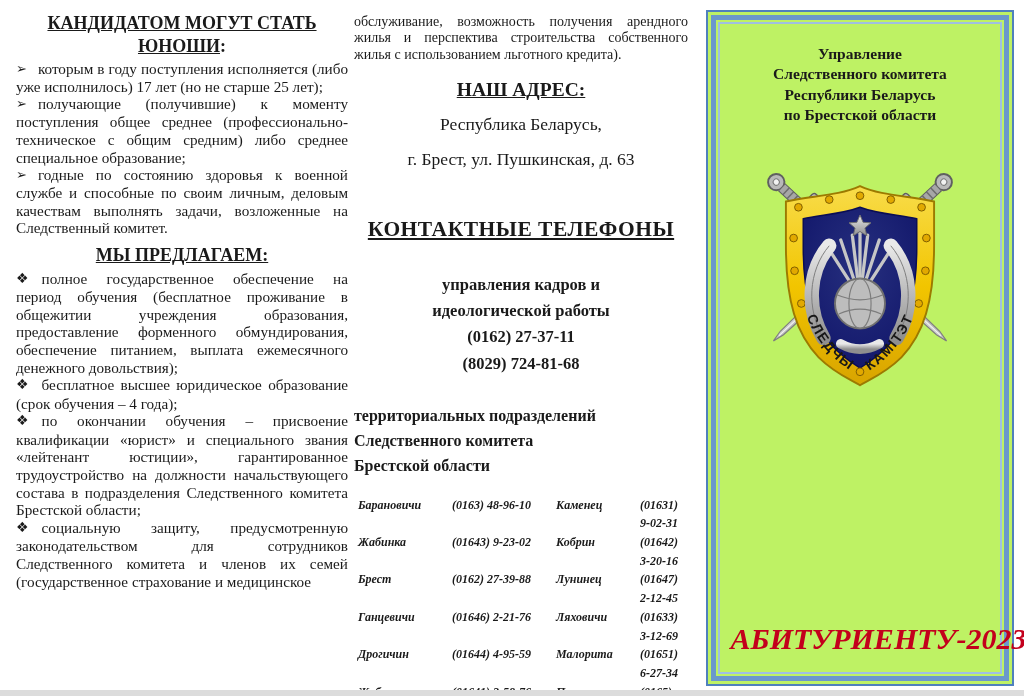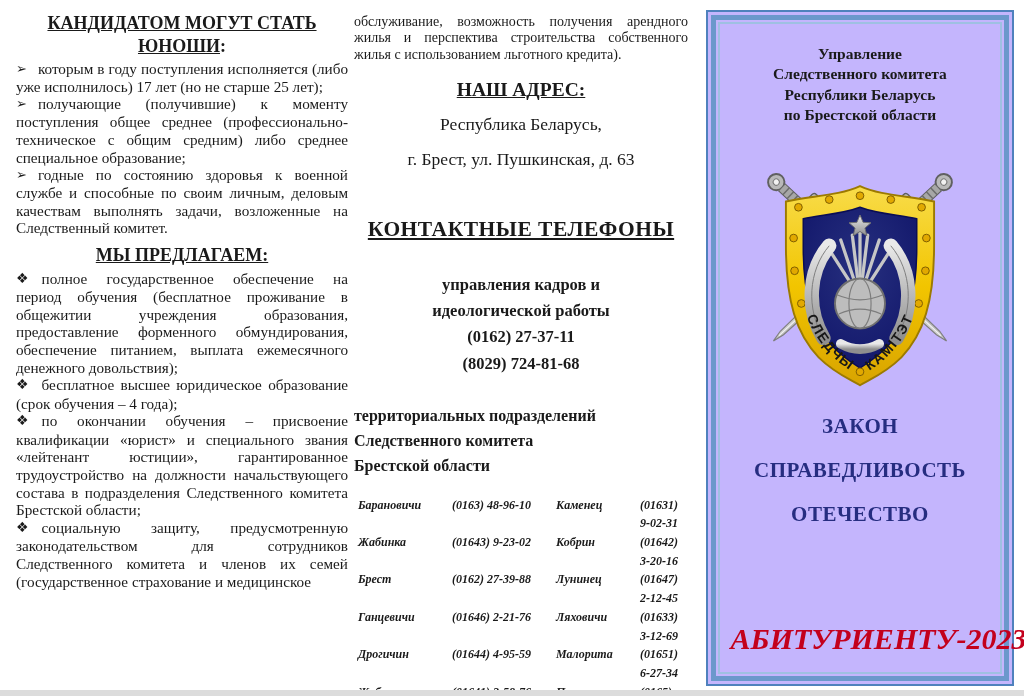--- a/index.html
+++ b/index.html
@@ -20,21 +20,21 @@
   
   .addr-head{font-size:19.5px;font-weight:bold;text-decoration:underline;text-align:center;margin:16px 0 2px 0;}
   .addr-line{font-size:17.5px;text-align:center;line-height:1.25;margin:13px;}
   .phones-head{font-size:21.5px;font-weight:bold;text-decoration:underline;text-align:center;letter-spacing:.5px;margin:46px 0 0 0;}
   .dept{margin-top:30px;text-align:center;font-weight:bold;font-size:16.5px;line-height:1.6;}
   .terr{margin-top:27px;text-align:left;font-weight:bold;font-size:16px;line-height:1.55;}
   .phone-table{margin:17px 0 0 4px;display:grid;grid-template-columns:92px 102px 82px 1fr;
     font-size:12px;font-weight:bold;font-style:italic;line-height:1.56;column-gap:2px;}
   
   .panel{position:absolute;left:706px;top:10px;width:308px;height:676px;box-sizing:border-box;
-    border:2px solid #4f81bd;padding:3px;background:#c4b5fd;}
+    border:2px solid #4f81bd;padding:3px;background:#bef264;}
   .panel-band{height:100%;box-sizing:border-box;border:5px solid #6b98cc;padding:2px;}
   .panel-inner{height:100%;box-sizing:border-box;border:2px solid #9fc0e2;
     display:flex;flex-direction:column;align-items:center;}
   .panel-head{margin-top:20px;text-align:center;font-weight:bold;font-size:15.5px;line-height:1.32;}
   .emblem{display:block;margin:12px auto 0 auto;}
   .motto{margin-top:24px;text-align:center;font-weight:bold;font-size:21px;letter-spacing:.5px;
     line-height:1;display:flex;flex-direction:column;row-gap:23px;}
   .footer-red{margin-top:auto;margin-bottom:16px;font-size:30px;font-weight:bold;font-style:italic;
     text-align:left;white-space:nowrap;padding-left:37px;}
   .scan-strip{position:absolute;left:0;right:0;bottom:0;height:6px;background:#dcdcdc;}
@@ -203,25 +203,20 @@
             <path d="M120 80 l3.2 7.6 8.2 .6 -6.3 5.4 2 8 -7.1-4.4 -7.1 4.4 2-8 -6.3-5.4 8.2-.6 Z" fill="url(#silverGrad)" stroke="#6f6f6f" stroke-width="1"></path>
           </g>
 
           <path id="ribbonPath" d="M54 146 C 61 196 86 231 120 247 C 154 231 179 196 186 146" fill="none"></path>
           <text font-family="Liberation Sans, sans-serif" font-size="14.5" font-weight="bold" fill="#171717" letter-spacing="1.5">
             <textPath href="#ribbonPath" startOffset="50%" text-anchor="middle">СЛЕДЧЫ&nbsp;&nbsp;&nbsp;&nbsp;КАМІТЭТ</textPath>
           </text>
           <circle cx="120" cy="243" r="4" fill="#e2a900" stroke="#7d5c00"></circle>
         </svg>
 
-        <div class="motto" style="color:#262d80;">
-          <div>ЗАКОН</div>
-          <div>СПРАВЕДЛИВОСТЬ</div>
-          <div>ОТЕЧЕСТВО</div>
-        </div>
 
         <div class="footer-red" style="color:#c3001c;">АБИТУРИЕНТУ-2023</div>
       </div>
     </div>
   </div>
 
   <div class="scan-strip"></div>
 </div>
 
 </body></html>

